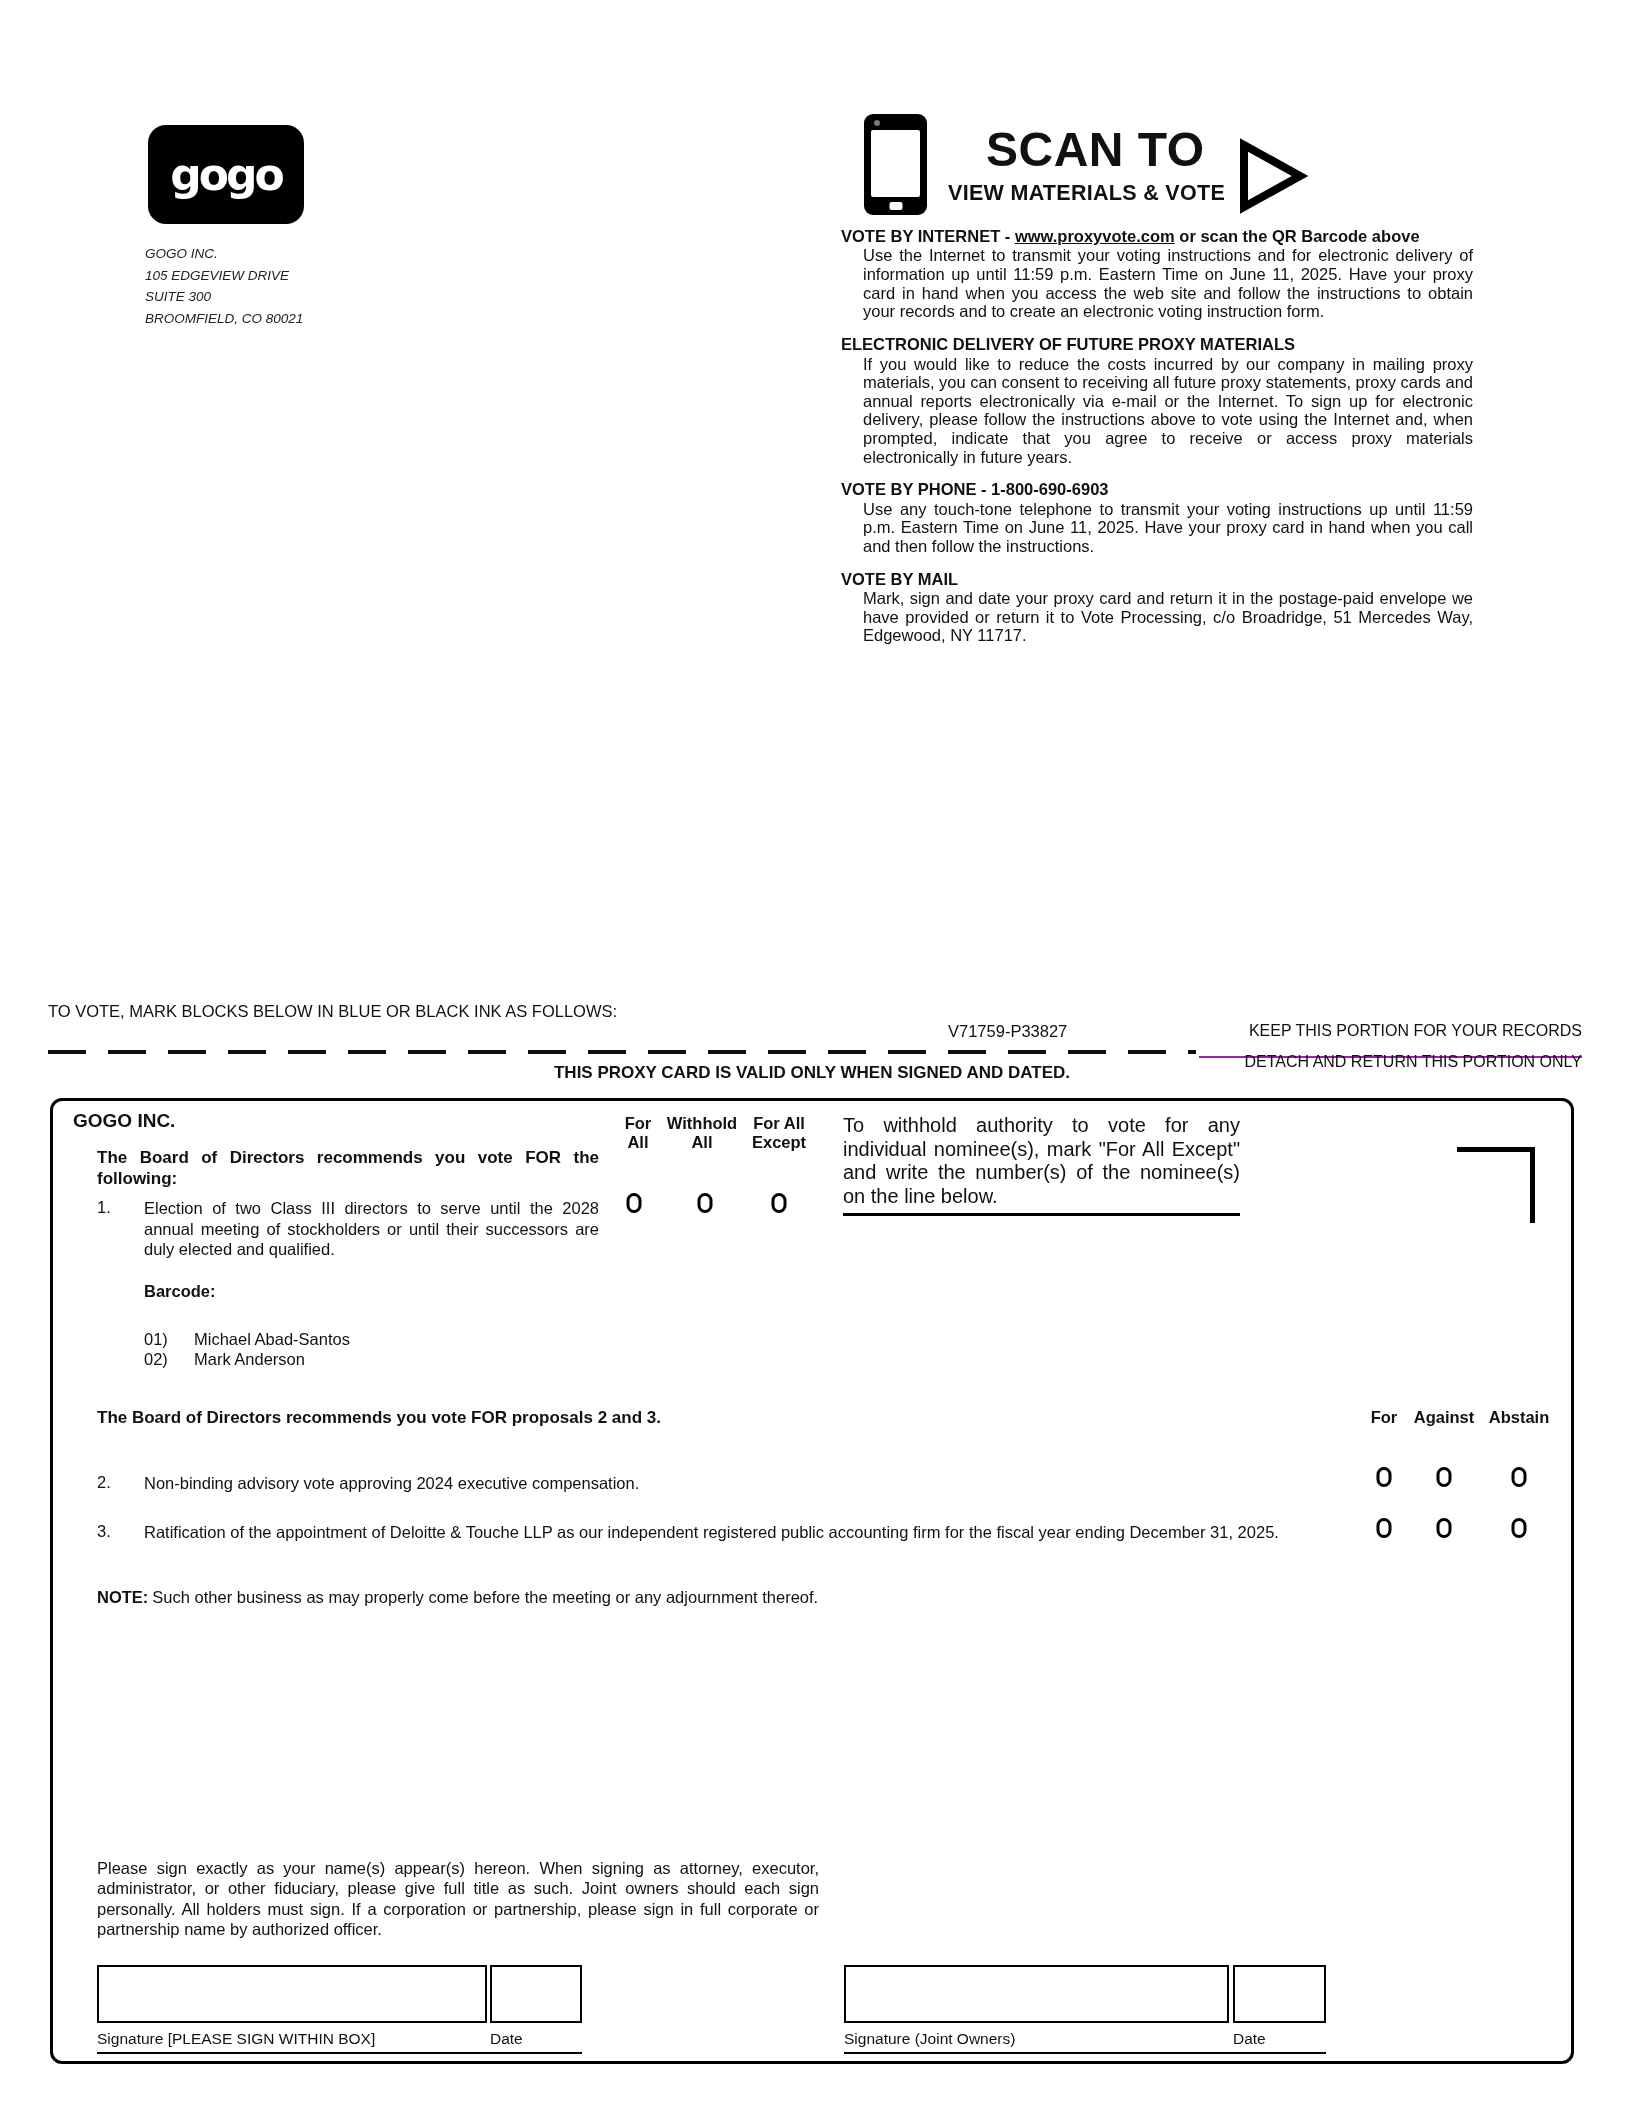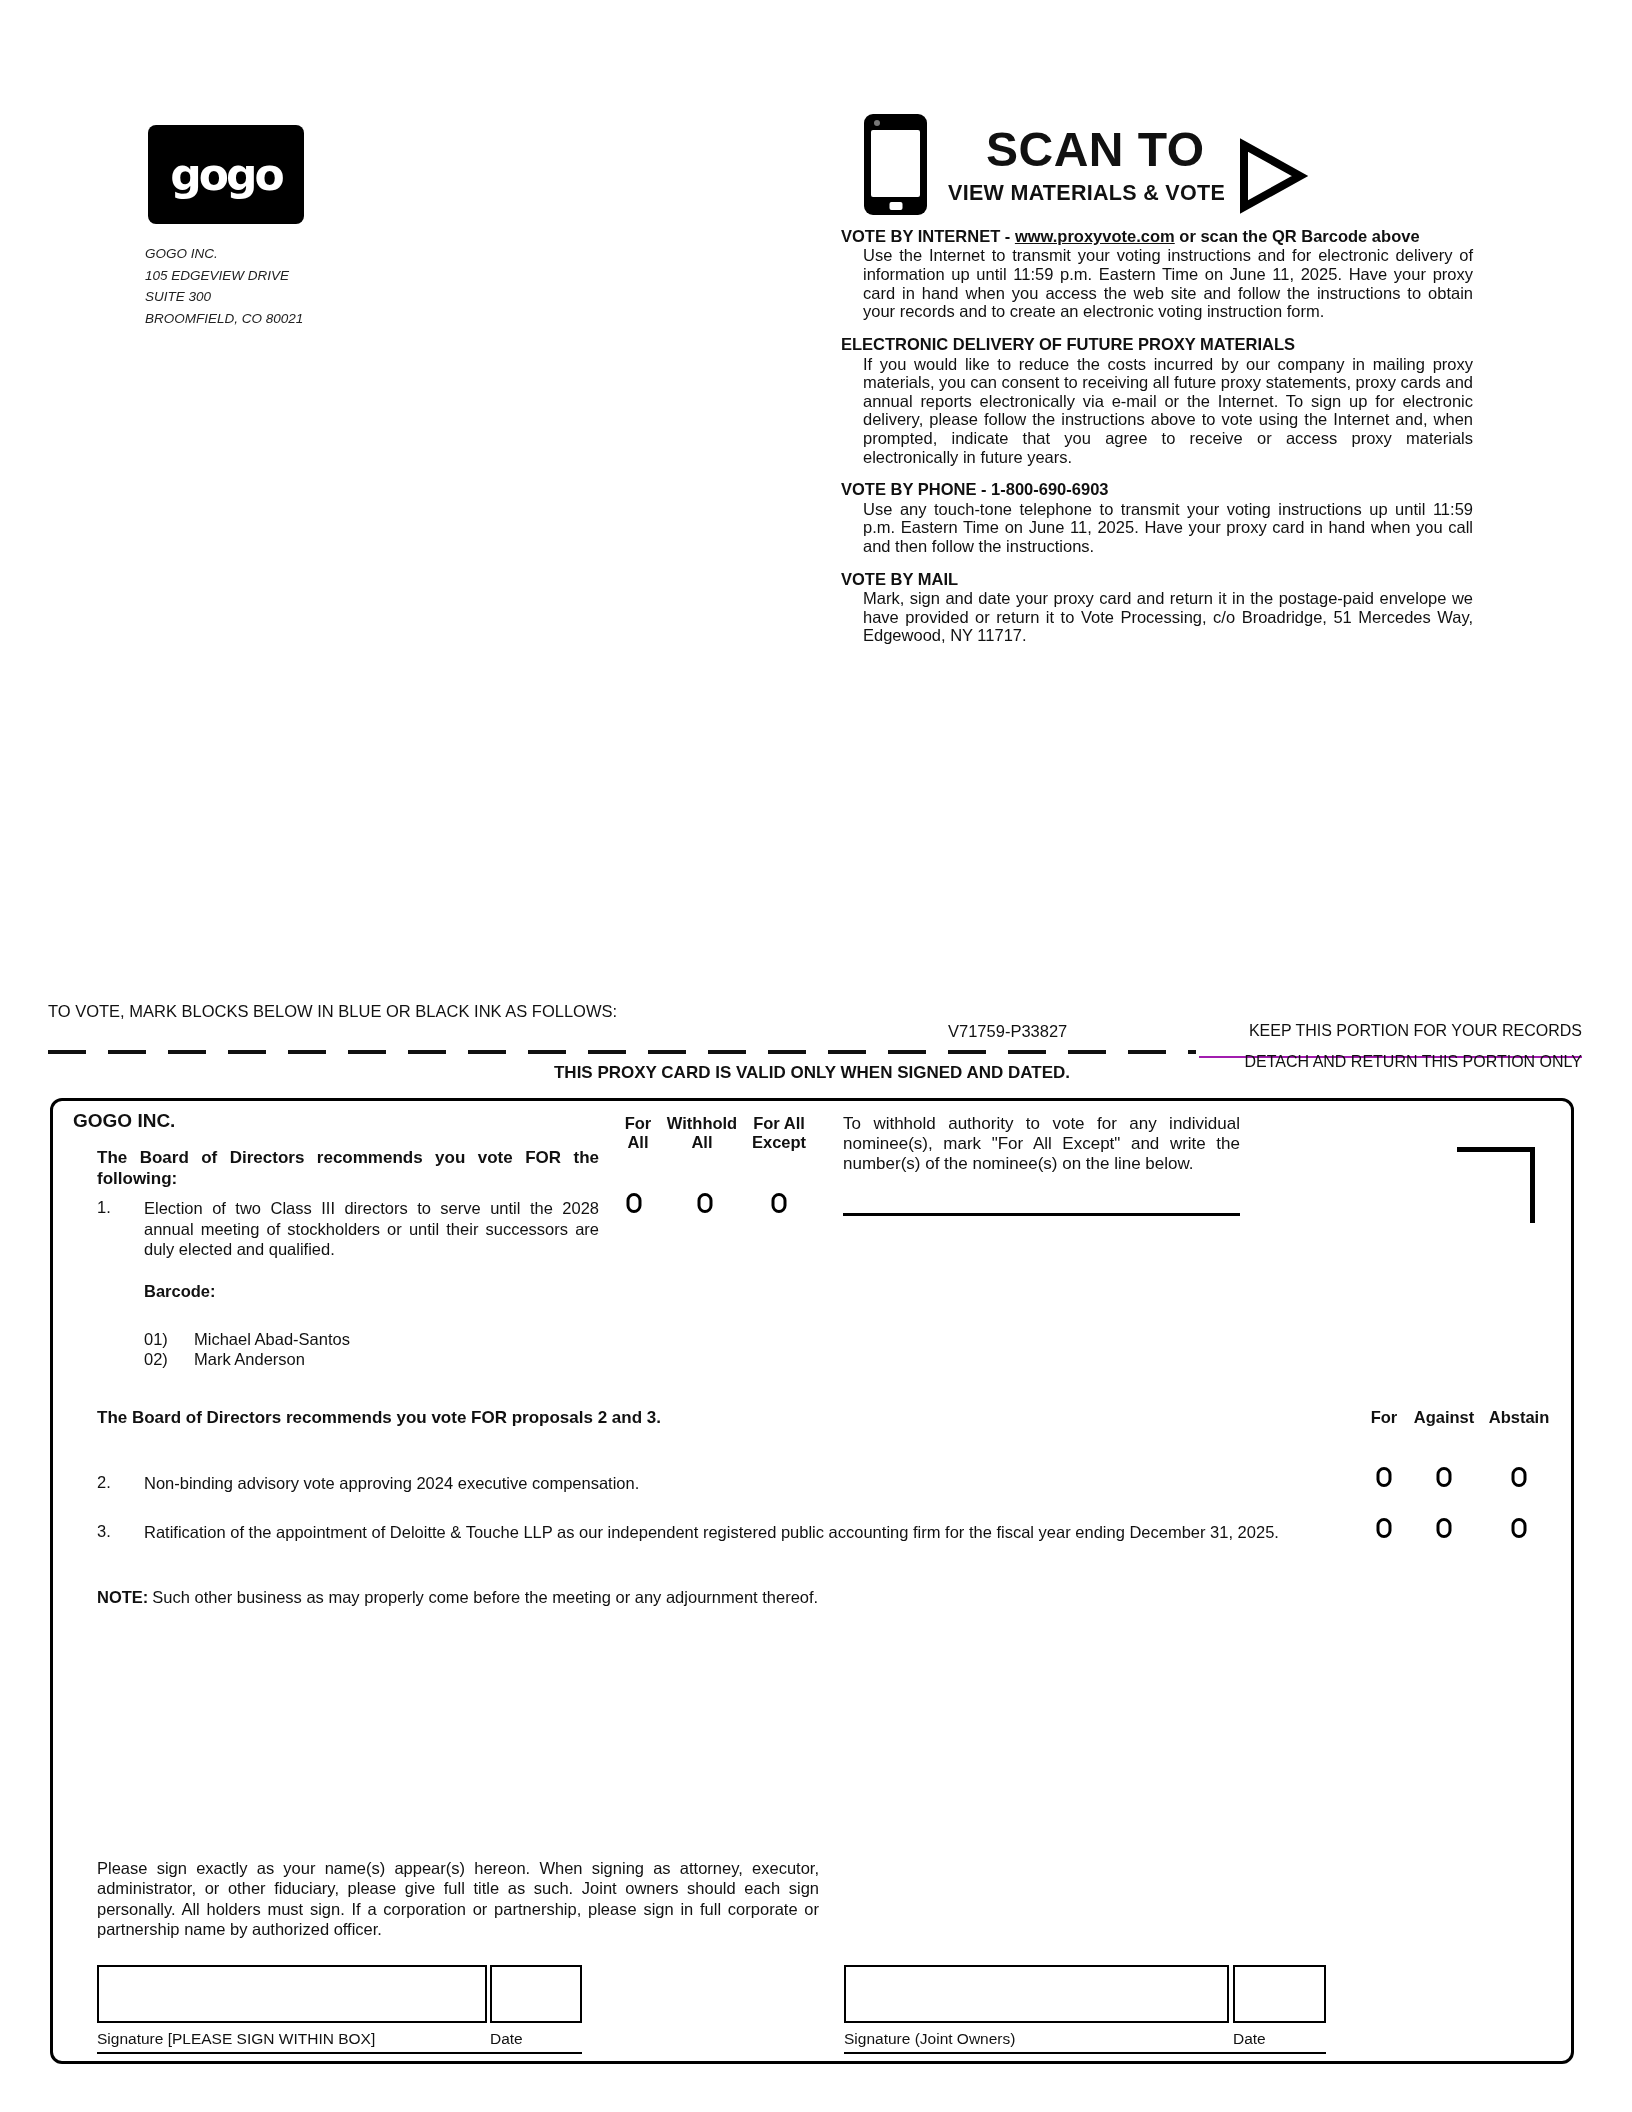--- a/index.html
+++ b/index.html
@@ -5,21 +5,21 @@
   * { box-sizing: border-box; margin: 0; padding: 0; }
   html,body { background:#fff; }
   body {
     font-family: "Liberation Sans", "DejaVu Sans", sans-serif;
     color:#111;
   }
   .page { position:relative; width:1632px; height:2112px; background:#fff; overflow:hidden; }
 
   
   .logo { position:absolute; left:148px; top:125px; width:156px; height:99px; background:#000;
-          border-radius:8px; display:flex; align-items:center; justify-content:center; }
+          border-radius:18px; display:flex; align-items:center; justify-content:center; }
   .logo-text { color:#fff; font-weight:700; font-size:44px; letter-spacing:-3px;
                font-family:"DejaVu Sans", sans-serif; }
   .address { position:absolute; left:145px; top:243px; font-style:italic; font-size:13.5px;
              line-height:1.6; color:#222; }
 
   
   .phone { position:absolute; left:864px; top:114px; width:63px; height:101px; background:#000; border-radius:9px; }
   .phone .screen { position:absolute; left:7px; top:16px; right:7px; bottom:18px; background:#fff; border-radius:2px; }
   .phone .cam { position:absolute; top:6px; left:10px; width:6px; height:6px; background:#777; border-radius:50%; }
   .phone .home { position:absolute; bottom:5px; left:50%; transform:translateX(-50%); width:13px; height:8px; background:#fff; border-radius:2px; }
@@ -46,21 +46,21 @@
                 font-weight:700; font-size:17px; }
 
   
   .card { position:absolute; left:50px; top:1098px; width:1524px; height:966px;
           border:3px solid #000; border-radius:12px; background:#fff; }
   .card > div { position:absolute; }
   .c-company { left:20px; top:9px; font-size:19px; font-weight:700; }
   .c-rec1 { left:44px; top:46px; width:502px; font-size:17px; font-weight:700; line-height:1.25; text-align:justify; }
   .colh { text-align:center; font-size:16.5px; font-weight:700; line-height:1.15; transform:translateX(-50%); }
   .colh1 { left:585px; top:13px; } .colh2 { left:649px; top:13px;text-align:center; } .colh3 { left:726px; top:13px; }
-  .c-withhold { left:790px; top:13px; width:397px; font-size:17px; line-height:1.18; text-align:justify; }
+  .c-withhold { left:790px; top:13px; width:397px; font-size:20px; line-height:1.18; text-align:justify; }
   .write-line { left:790px; top:112px; width:397px; height:0; border-bottom:3px solid #000; }
   .corner { left:1404px; top:46px; width:78px; height:76px; border-top:5px solid #000; border-right:5px solid #000; }
 
   .pnum { font-size:16.5px; }
   .ptext { font-size:16.5px; line-height:1.25; text-align:justify; }
   .p1n { left:44px; top:97px; } .p1t { left:91px; top:97px; width:455px; }
   .cb { width:15px; height:20px; border:3px solid #000; border-radius:8px; transform:translateX(-50%); background:#fff; }
   .cb1a { left:581px; top:92px; } .cb1b { left:652px; top:92px; } .cb1c { left:726px; top:92px; }
 
   .nom-label { left:91px; top:181px; font-size:16.5px; font-weight:700; }

